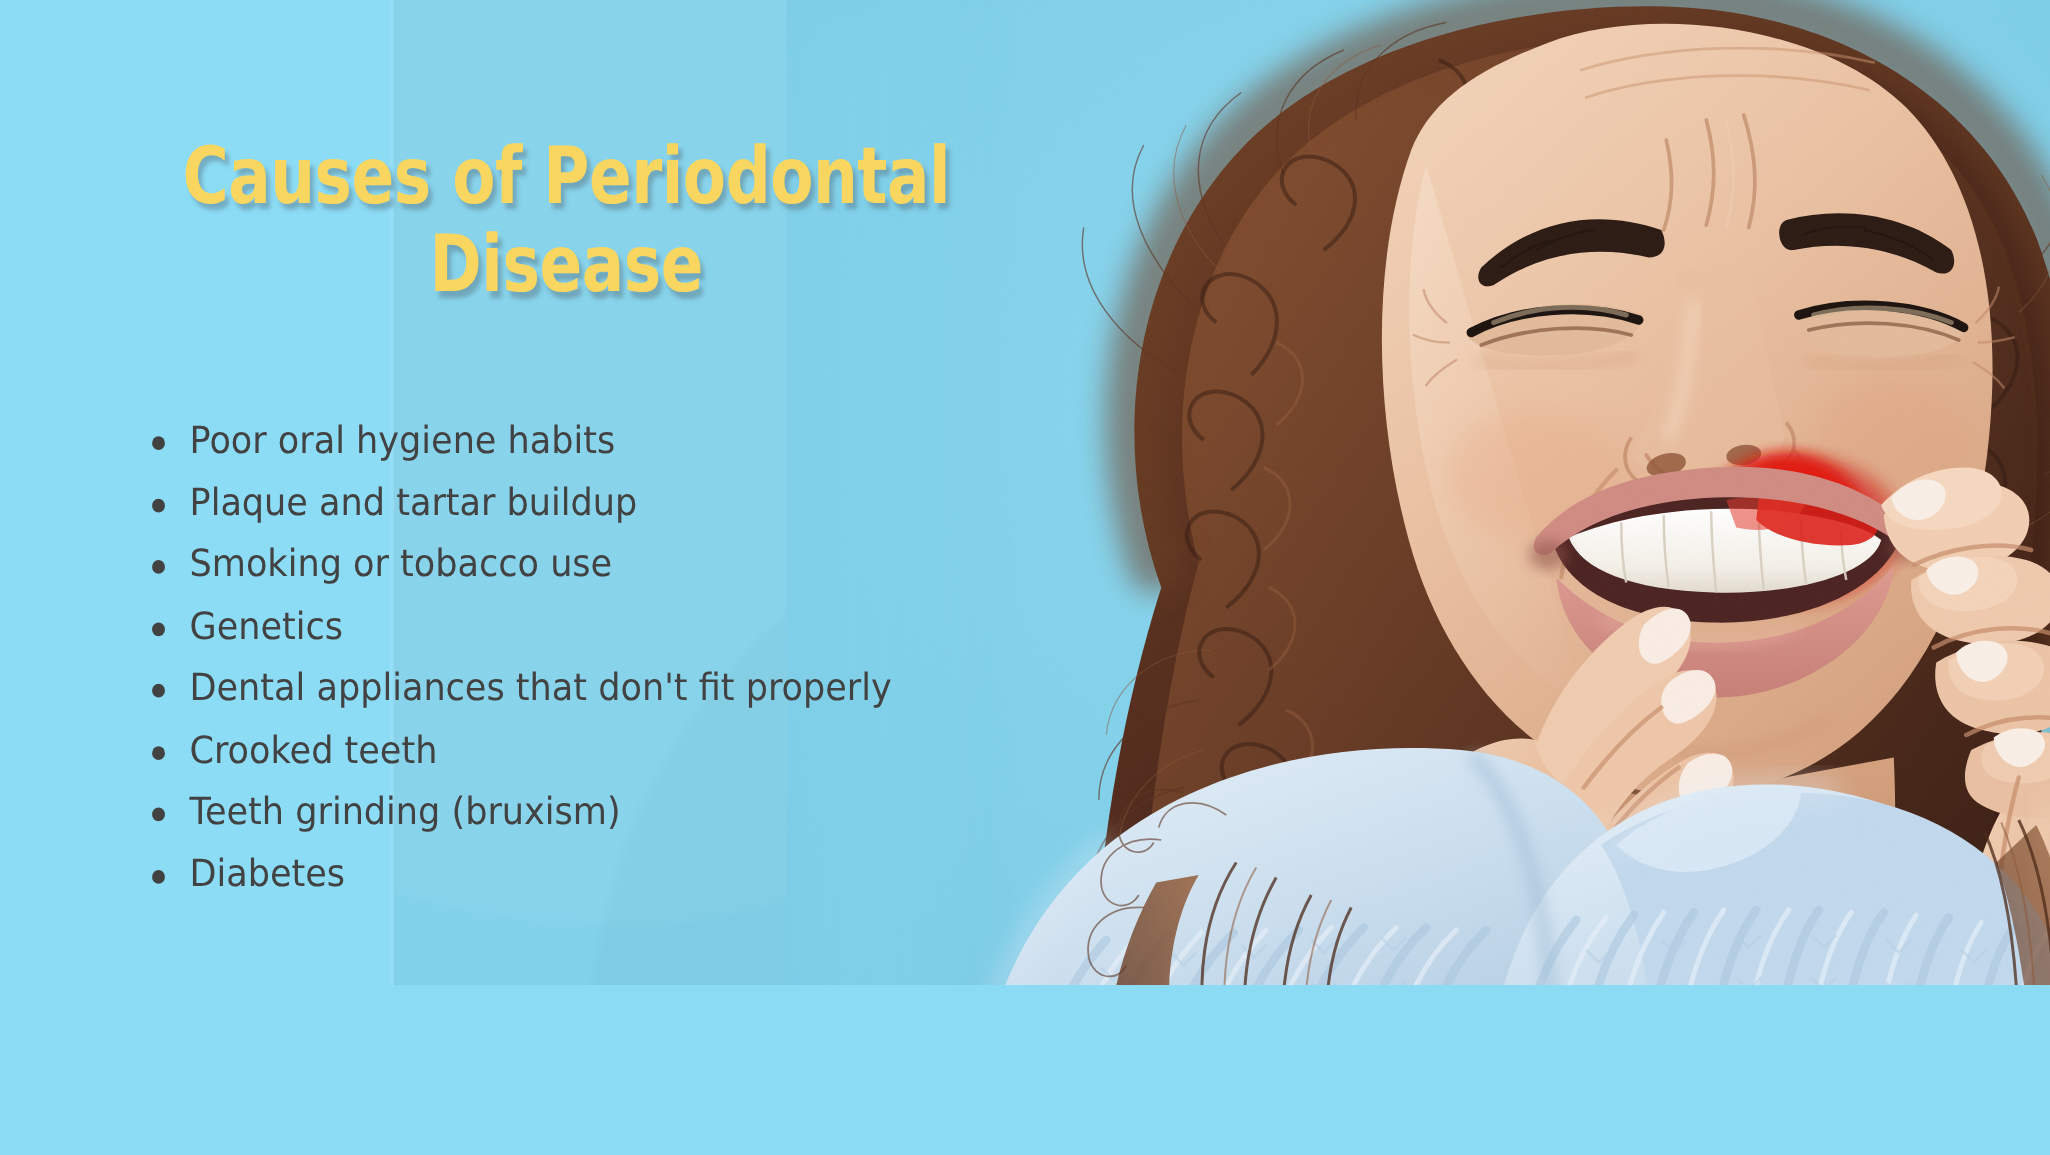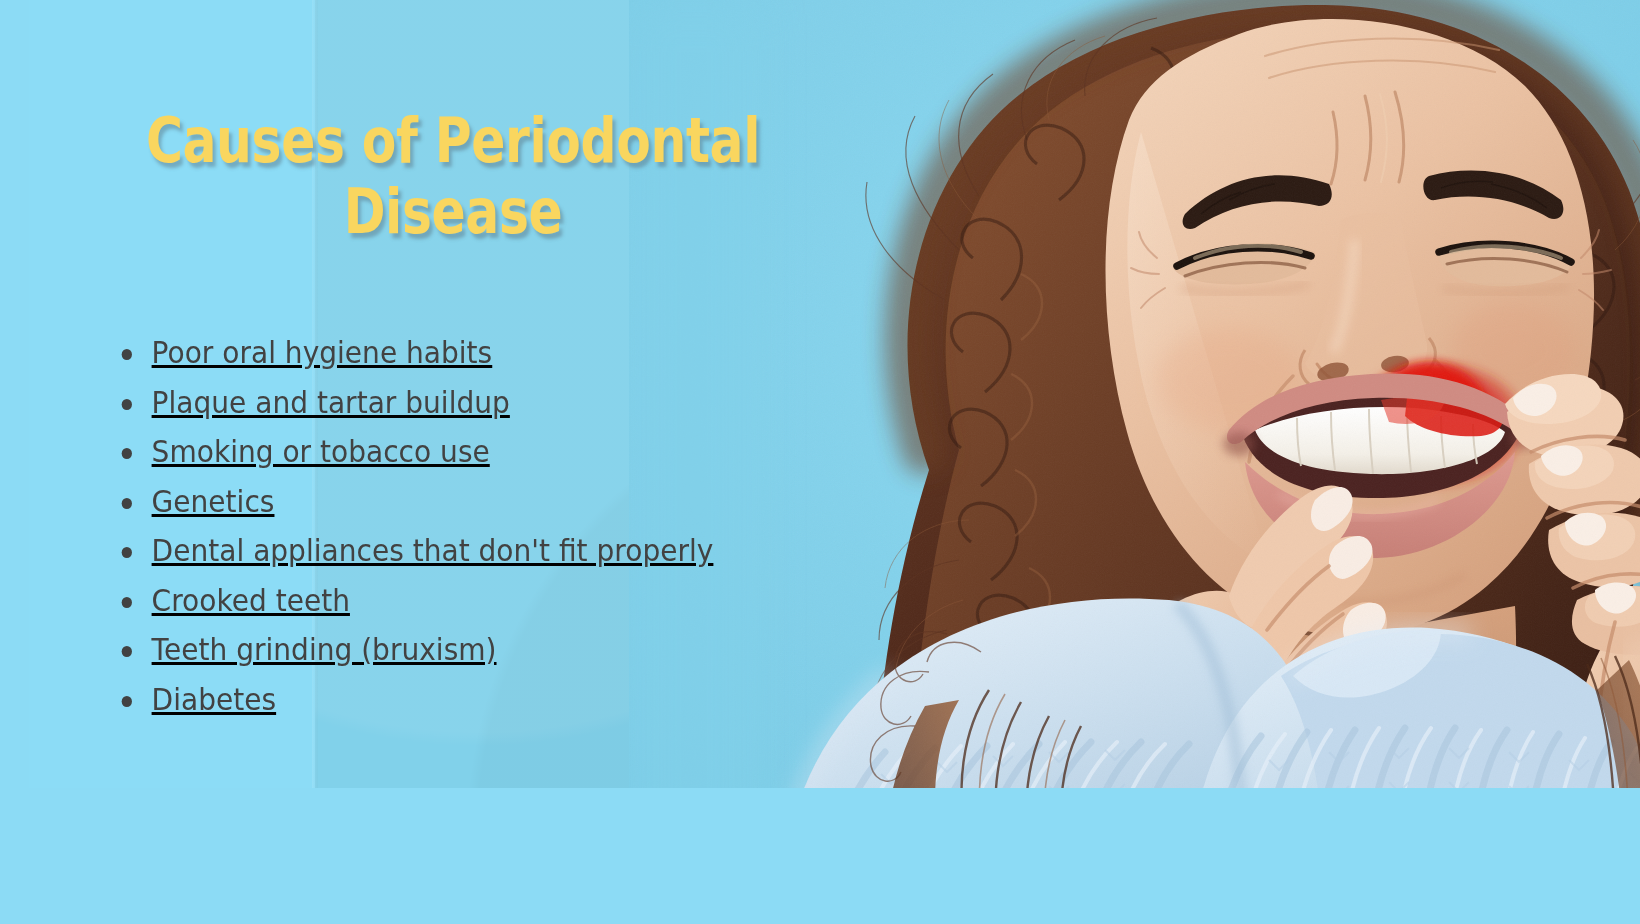--- a/index.html
+++ b/index.html
@@ -50,21 +50,20 @@
     text-shadow:4px 5px 4px rgba(80,105,120,.42);
     white-space:pre-line;
     width:900px;
   }
 
   
   #causes-list{
     position:absolute;left:88px;top:330px;
     list-style:none;margin:0;padding:0;
     width:730px;
-    text-decoration:underline;
   }
   #causes-list li{
     position:relative;
     height:49.5px;
     padding-left:37px;
     font-family:"DejaVu Sans",sans-serif;
     font-size:30px;
     line-height:46px;
     color:#424242;
     white-space:nowrap;

